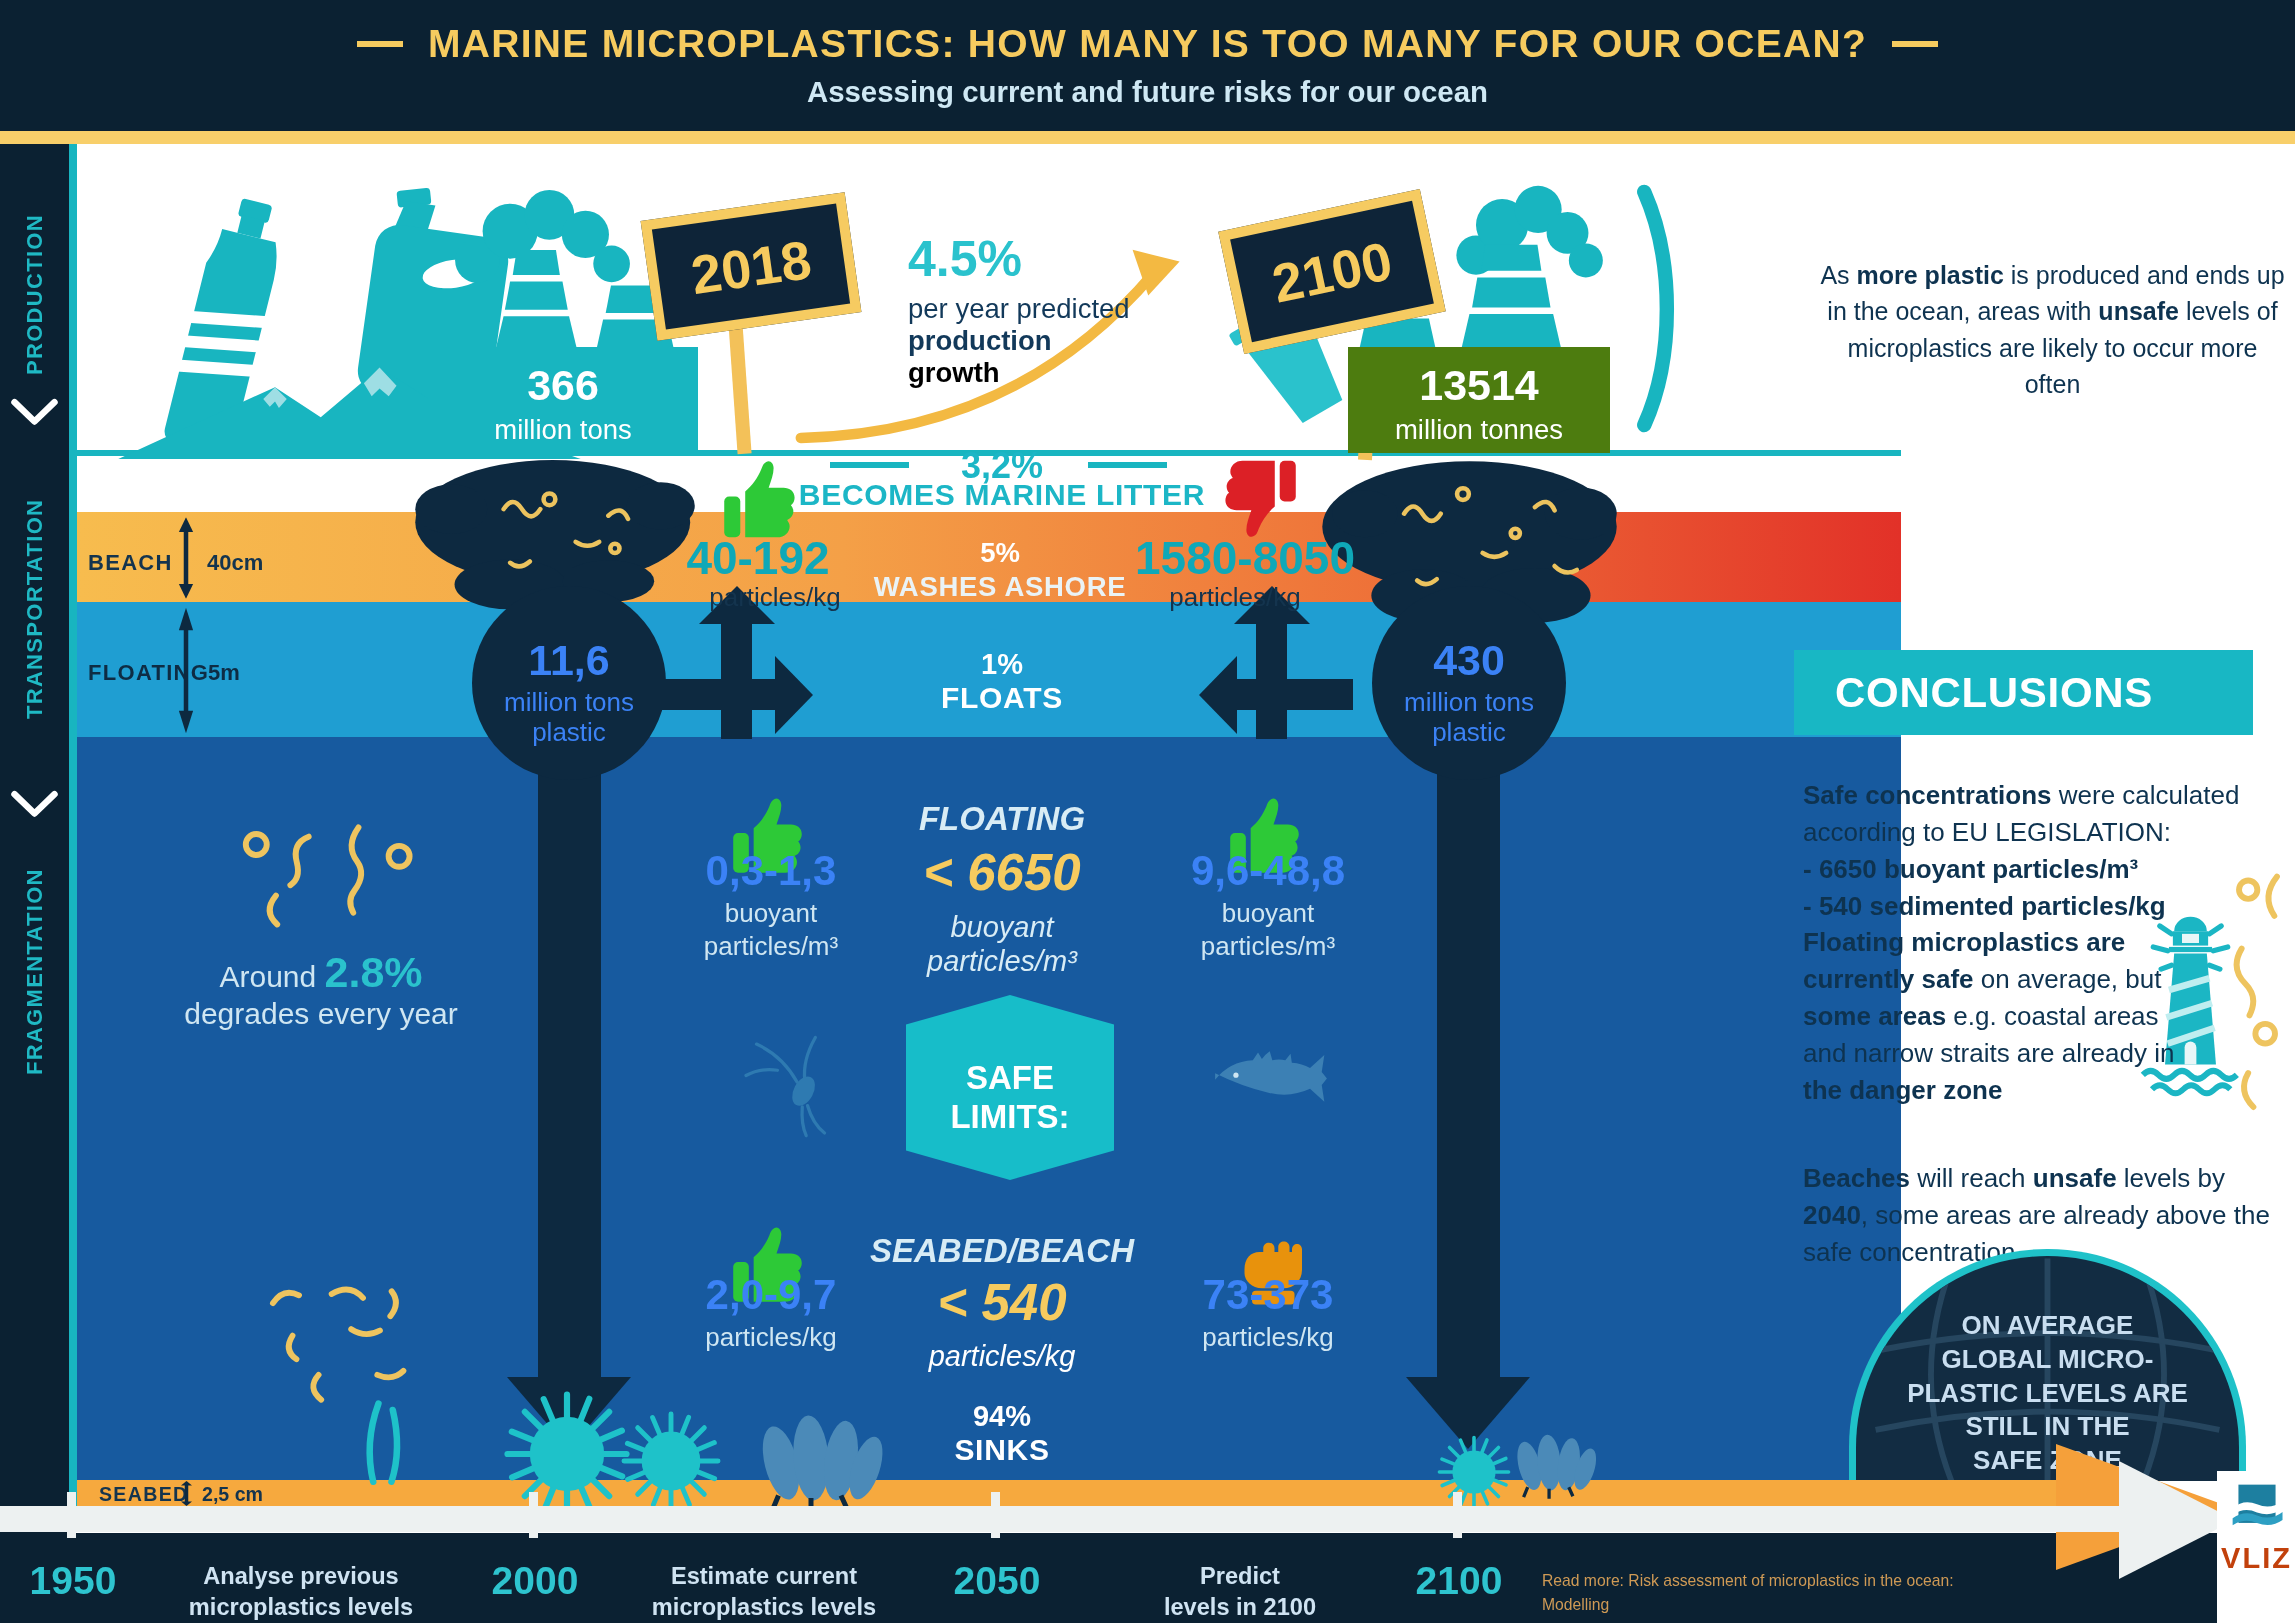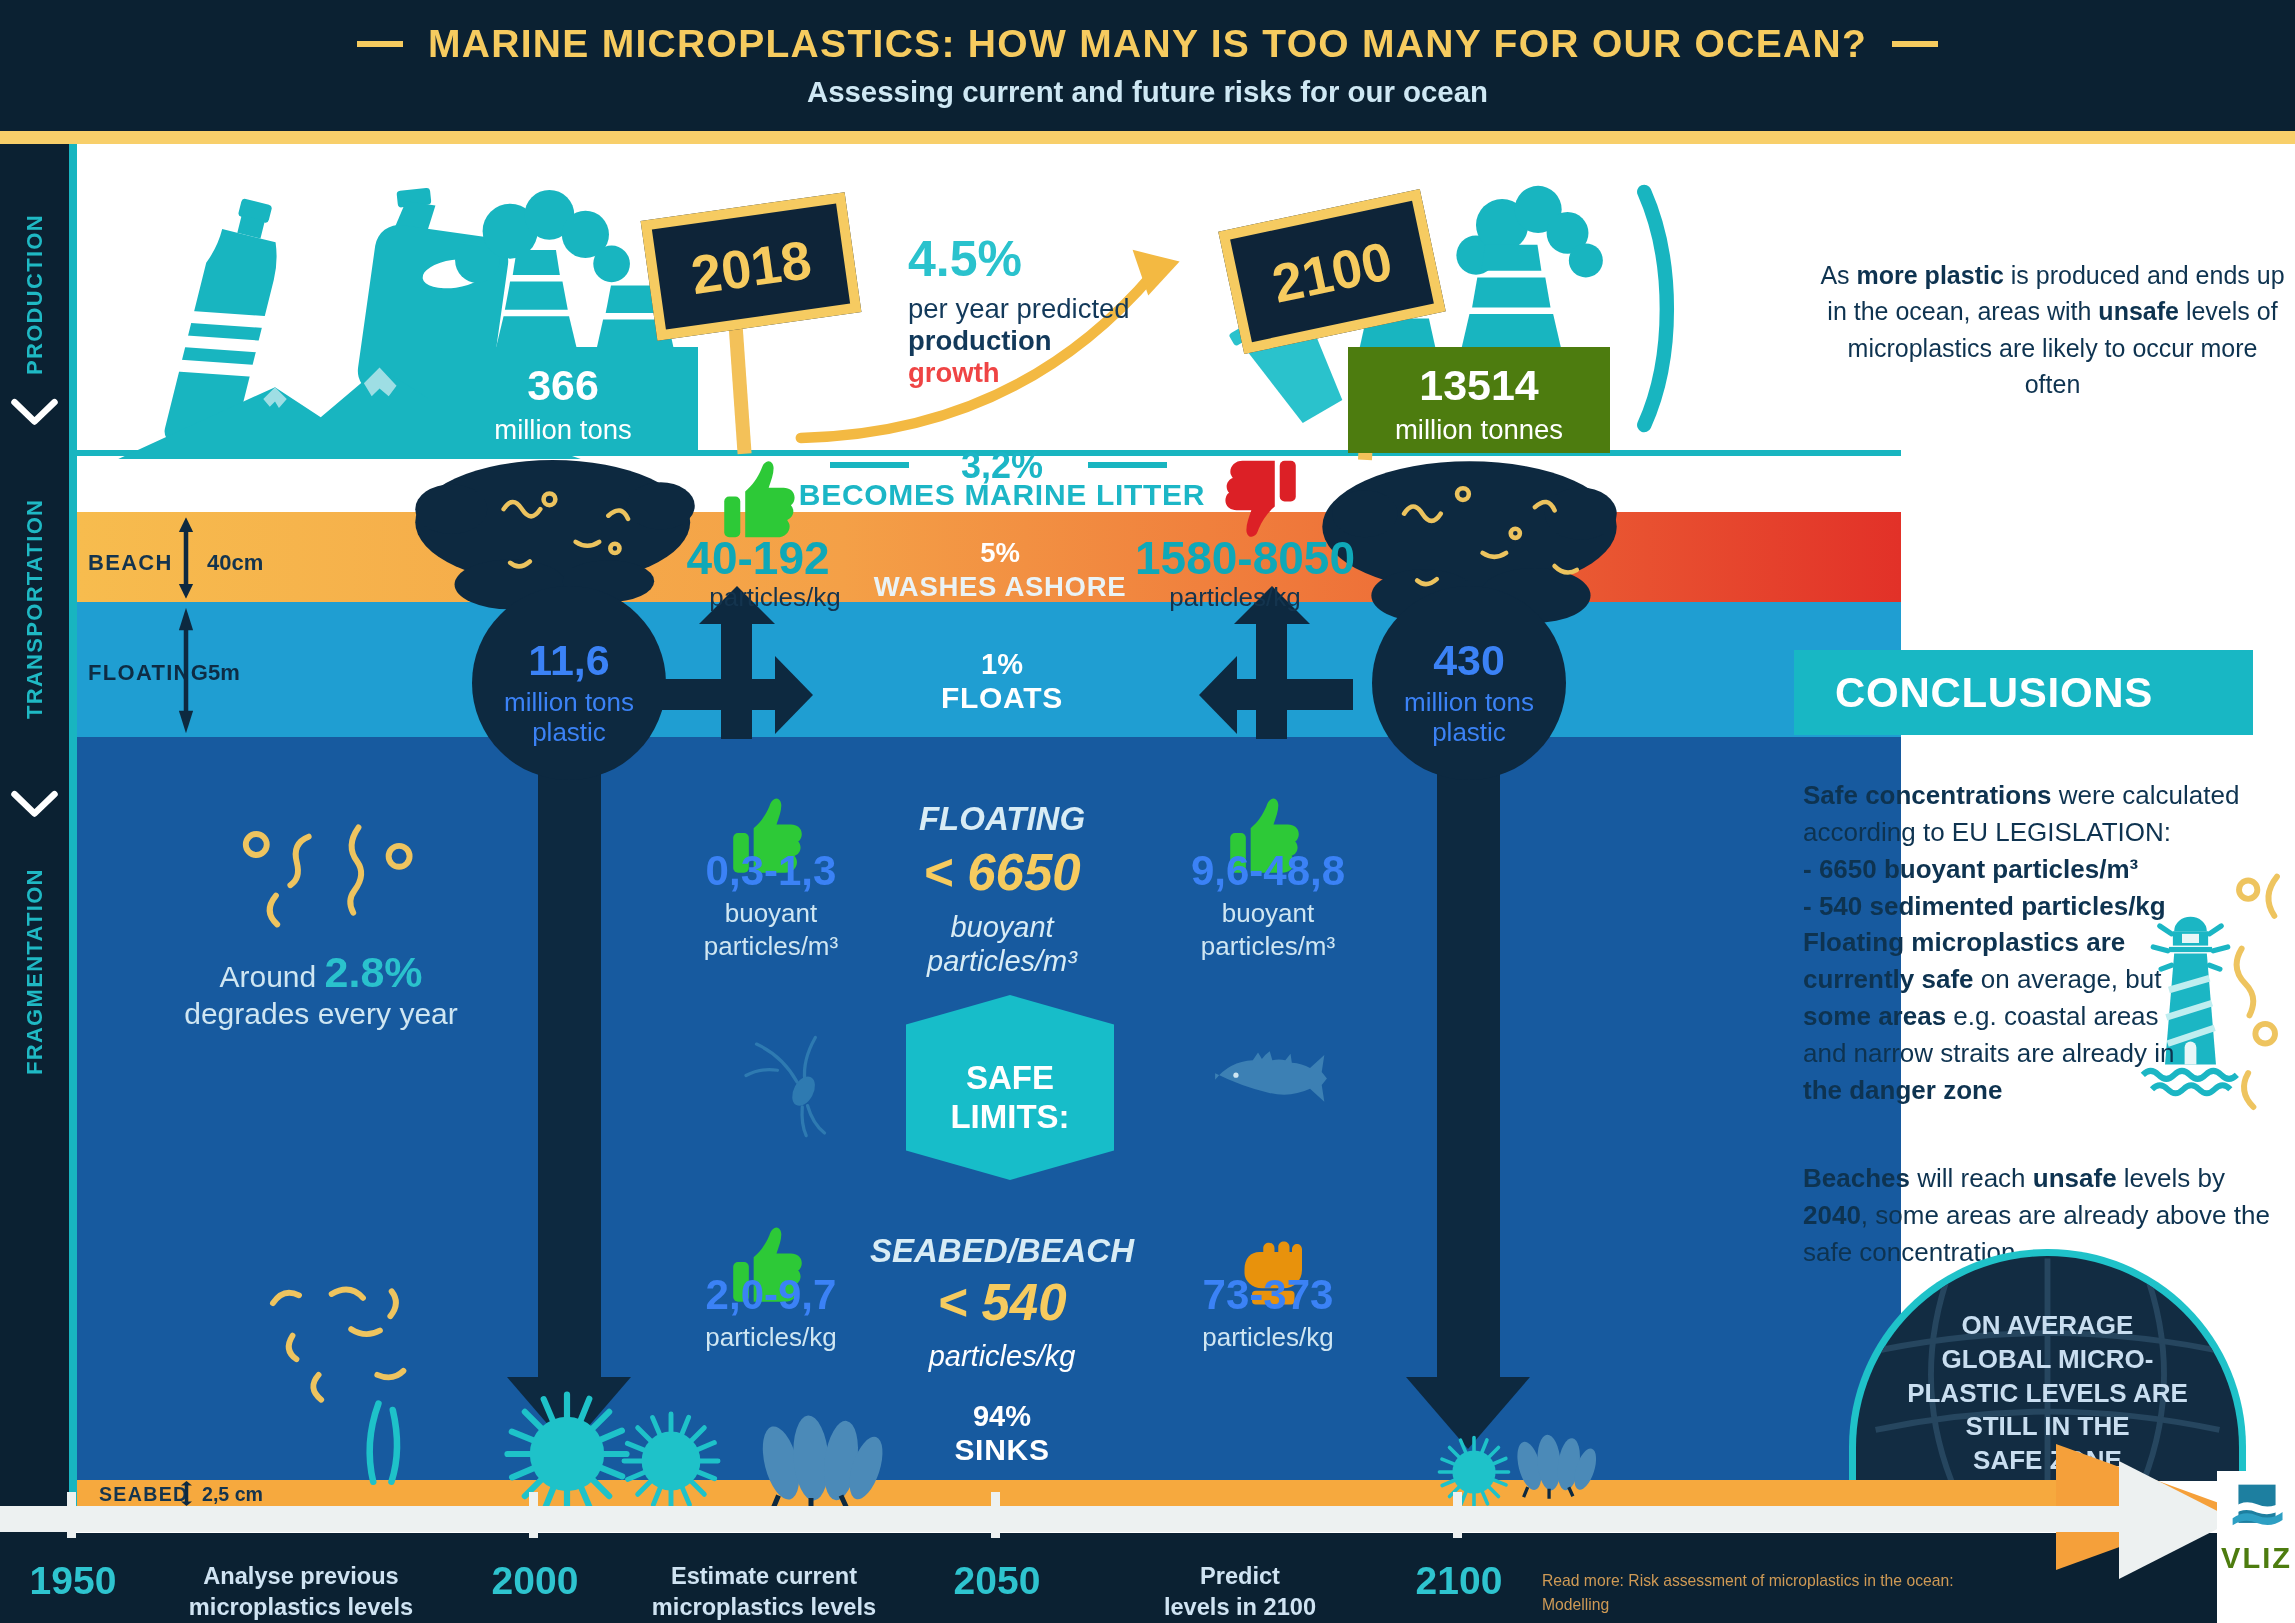--- a/index.html
+++ b/index.html
@@ -64,21 +64,21 @@
   #globetxt{position:absolute;left:50%;top:60px;transform:translateX(-50%);width:314px;
     color:#c9def0;font-size:26px;font-weight:700;line-height:1.3;text-align:center;}
 
   #cbar{left:1794px;top:650px;width:459px;height:85px;background:#18b7c4;z-index:3;}
   #cbar div{color:#fff;font-size:42px;font-weight:700;line-height:85px;padding-left:41px;letter-spacing:0.7px;}
 
   .capt{font-size:23.6px;font-weight:700;color:#cfe3f2;line-height:1.3;z-index:8;}
   .year{font-size:39px;font-weight:700;color:#2ec4cf;z-index:8;}
   #readmore{left:1542px;top:1569px;width:445px;font-size:15.7px;line-height:1.55;color:#cf9a55;z-index:8;}
   #vlizbox{left:2217px;top:1471px;width:79px;height:152px;background:#fff;z-index:8;}
-  #vliztxt{position:absolute;left:50%;top:71px;transform:translateX(-50%);color:#4d7c0f;
+  #vliztxt{position:absolute;left:50%;top:71px;transform:translateX(-50%);color:#c2410c;
     font-size:29px;font-weight:700;letter-spacing:2px;}
 
   svg{display:block;overflow:visible;}
 </style>
 </head>
 <body>
 
 <div id="page">
 
   <svg width="0" height="0" style="position:absolute">
@@ -186,21 +186,21 @@
   </div>
   <div class="abs" style="left:732px;top:294px;width:14.4px;height:160px;background:#f3c159;z-index:2;transform:rotate(-4deg);"></div>
   <div class="abs" style="left:648px;top:206px;width:186px;height:101px;background:#0e2438;border:10.5px solid #f6cb61;z-index:3;transform:rotate(-8deg);display:flex;align-items:center;justify-content:center;">
     <span class="yl b" style="font-size:54px;">2018</span>
   </div>
 
   <div class="abs" style="left:908px;top:230px;width:262px;z-index:3;">
     <div class="b" style="font-size:50px;color:#2ac2cd;">4.5%</div>
     <div style="font-size:27.5px;color:#12395a;margin-top:5.2px;">per year predicted</div>
     <div class="b" style="font-size:27.5px;color:#12395a;">production</div>
-    <div class="b" style="font-size:27.5px;color:#ef4444;">growth</div>
+    <div class="b" style="font-size:27.5px;color:#000000;">growth</div>
   </div>
   <svg class="abs" style="left:795px;top:242px;z-index:2;" width="393" height="209" viewBox="0 0 600 320">
     <path d="M8 300 Q340 292 548 48" stroke="#f3b942" stroke-width="16" fill="none" stroke-linecap="round"></path>
     <polygon points="516,12 588,30 540,82" fill="#f3b942"></polygon>
   </svg>
   <svg class="abs" style="left:1242px;top:291px;z-index:2;transform:rotate(-30deg);" width="101" height="137" viewBox="0 0 190 230">
     <rect x="14" y="14" width="162" height="26" rx="6" fill="#2ac2cc"></rect>
     <polygon points="28,52 162,52 138,228 52,228" fill="#2ac2cc"></polygon>
   </svg>
 

